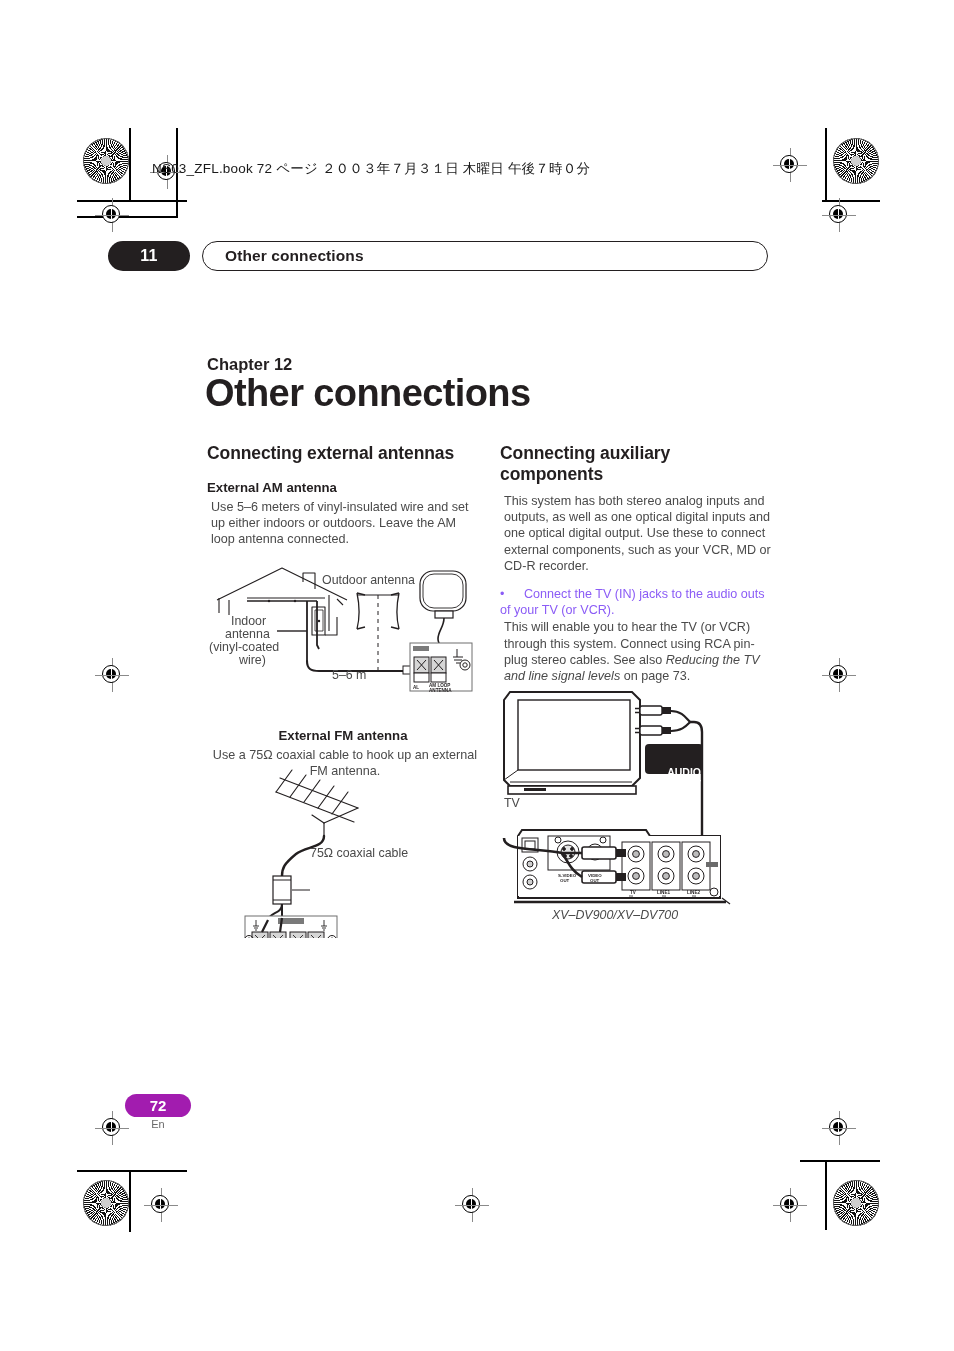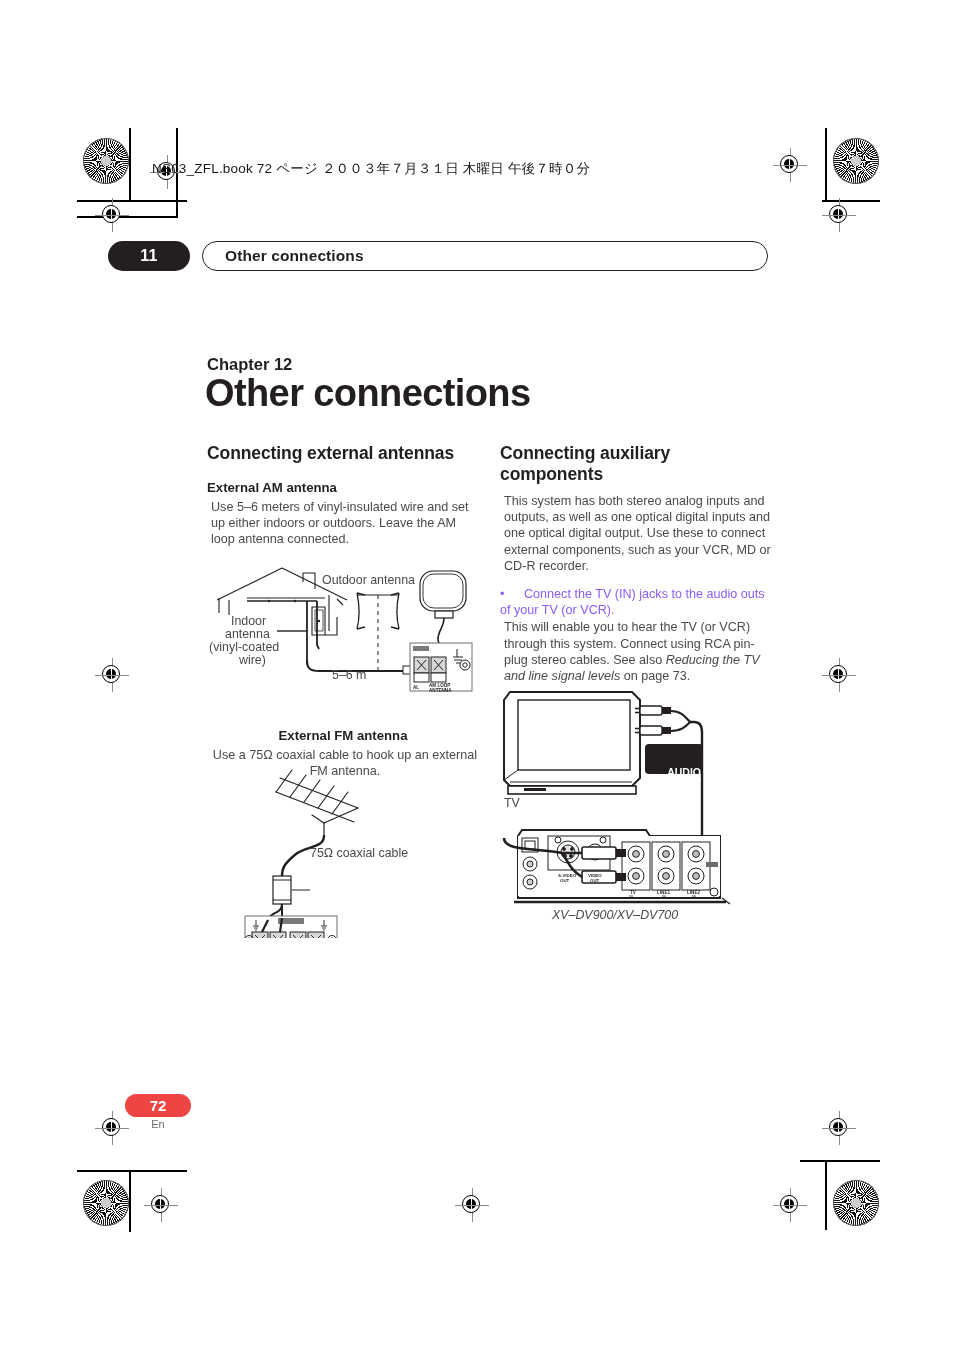--- a/index.html
+++ b/index.html
@@ -198,21 +198,21 @@
     position: absolute;
     font-size: 12.4px;
     color: #4a4a4a;
   }
 
   
   .pagenum {
     position: absolute;
     left: 125px; top: 1094px;
     width: 66px; height: 23px;
-    background: #ef4444;
+    background: #a21caf;
     border-radius: 12px;
     color: #fff;
     font-size: 15px;
     font-weight: bold;
     display: flex;
     align-items: center;
     justify-content: center;
   }
   .pagelang {
     position: absolute;

